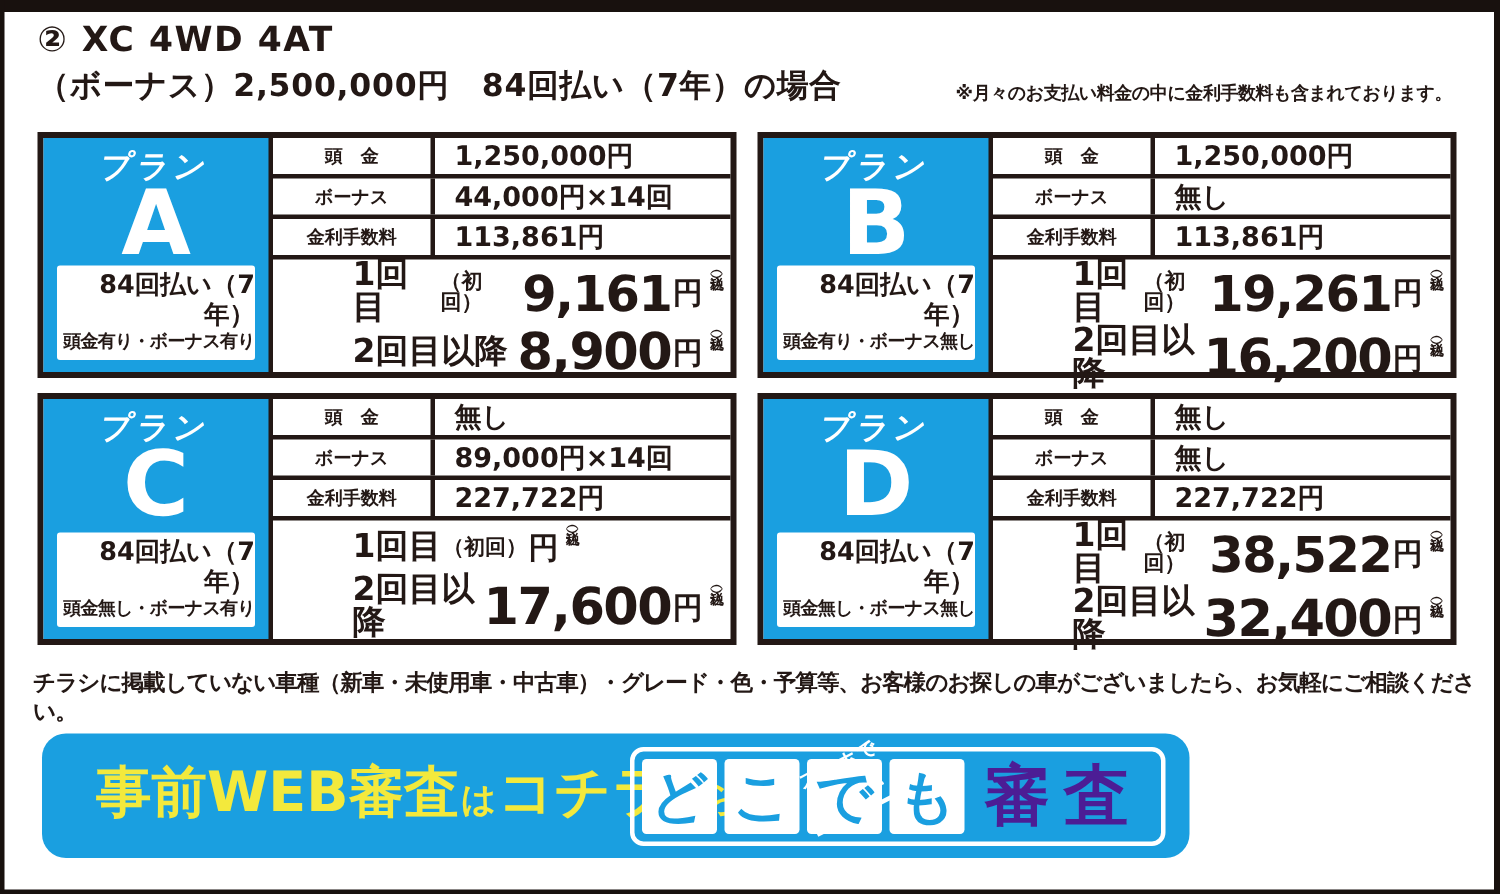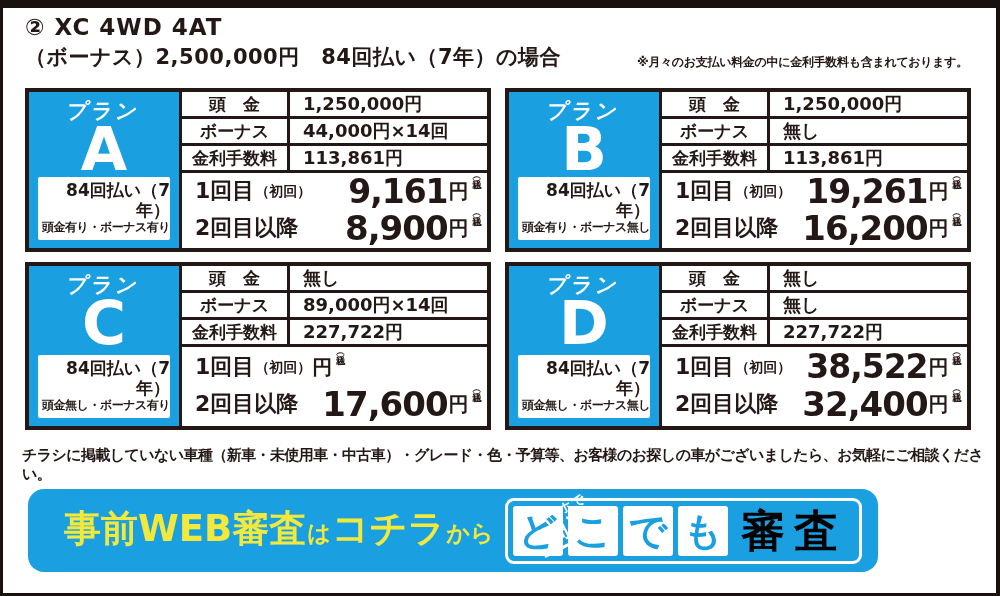--- a/index.html
+++ b/index.html
@@ -37,42 +37,42 @@
     text-align:right; padding:3px 0 4px;
   }
   .plan-term { font-size:17px; font-weight:800; line-height:1.2; }
   .plan-cond { font-size:12px; font-weight:700; line-height:1.3; letter-spacing:-0.5px; }
 
   .plan-right { flex:1; display:flex; flex-direction:column; min-width:0; }
   .trow { display:flex; border-bottom:3px solid #231815; height:27px; align-items:stretch; }
   .tlabel {
     width:108px; border-right:3px solid #231815; flex:none;
     display:flex; align-items:center; justify-content:center;
-    font-size:17px; font-weight:800;
+    font-size:12px; font-weight:800;
   }
   .tvalue { flex:1; display:flex; align-items:center; padding-left:13px; font-size:18px; font-weight:600; letter-spacing:0; }
 
   .prices { flex:1; display:flex; flex-direction:column; justify-content:space-evenly; padding:0 6px 2px 13px; }
   .price-row { display:flex; align-items:center; line-height:1; }
-  .p-label { font-size:22px; font-weight:800; }
+  .p-label { font-size:22px; font-weight:800;margin-left:40px; }
   .p-sub { font-size:14px; font-weight:800; margin-left:1px; }
   .p-amount { margin-left:auto; font-size:33px; font-weight:700; letter-spacing:-1px; }
   .p-amount.heavy { font-size:34px; font-weight:900; }
   .p-yen { font-size:20px; font-weight:800; margin-left:1px; }
   .p-tax {
     writing-mode:vertical-rl; text-orientation:mixed;
     font-size:9px; font-weight:700; line-height:1.05; margin-left:3px; height:36px; flex:none;
   }
 
   
   .footer-note { position:absolute; left:22px; top:446px; width:962px; font-size:15px; font-weight:600; letter-spacing:-0.6px; }
 
   
   .banner {
-    position:absolute; left:28px; top:489px; width:850px; height:83px;
+    position:absolute; left:28px; top:489px; width:765px; height:83px;
     background:#1a9fe0; border-radius:16px; cursor:pointer;
   }
   .cta { position:absolute; left:36px; top:50%; transform:translateY(-55%); display:flex; align-items:baseline; white-space:nowrap; }
   .cta-big { color:#f3e93c; font-size:37px; font-weight:900; letter-spacing:0px; }
   .cta-small { color:#f3e93c; font-size:23px; font-weight:900; margin:0 1px; }
 
   .badge {
     position:absolute; left:504px; top:12px; transform:rotate(-27deg);
     color:#fff; font-weight:800; text-align:center;
     padding:1px 5px 3px; border-bottom:3px solid #fff;
@@ -87,21 +87,21 @@
   .logo {
     position:absolute; right:16px; top:50%; transform:translateY(-50%);
     display:flex; align-items:center; border:3px solid #fff; border-radius:9px;
     padding:4px 12px 4px 5px; height:66px;
   }
   .logo-tile {
     width:50px; height:50px; background:#fff; border-radius:3px; margin-right:5px; flex:none;
     display:flex; align-items:center; justify-content:center;
     color:#1a9fe0; font-size:38px; font-weight:800; line-height:1;
   }
-  .logo-suffix { color:#000000; font-size:44px; font-weight:800; letter-spacing:9px; margin-left:8px; line-height:1; }
+  .logo-suffix { color:#4c1d95; font-size:44px; font-weight:800; letter-spacing:9px; margin-left:8px; line-height:1; }
 </style>
 </head>
 <body>
 
 <div class="page">
   <div class="frame-top"></div>
   <div class="frame-left"></div>
   <div class="frame-right"></div>
   <div class="frame-bottom"></div>
 

